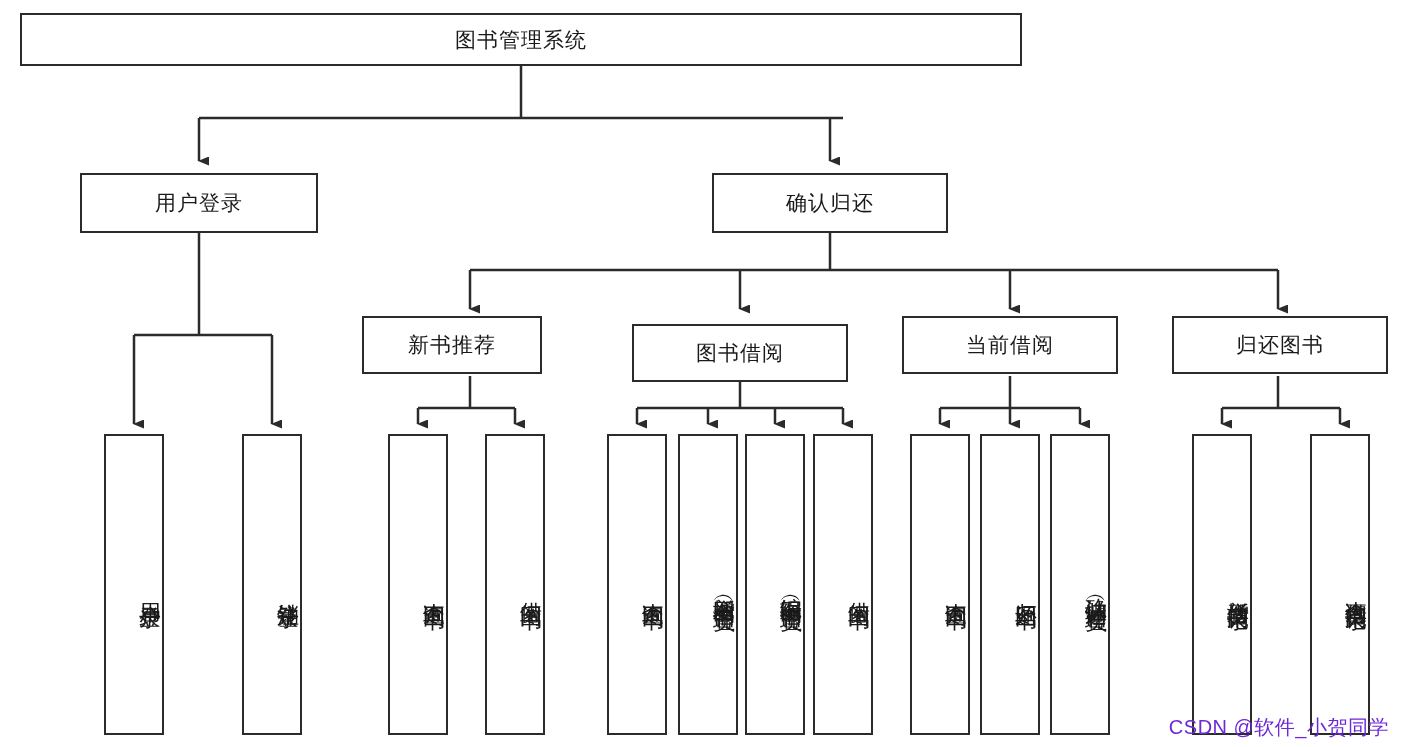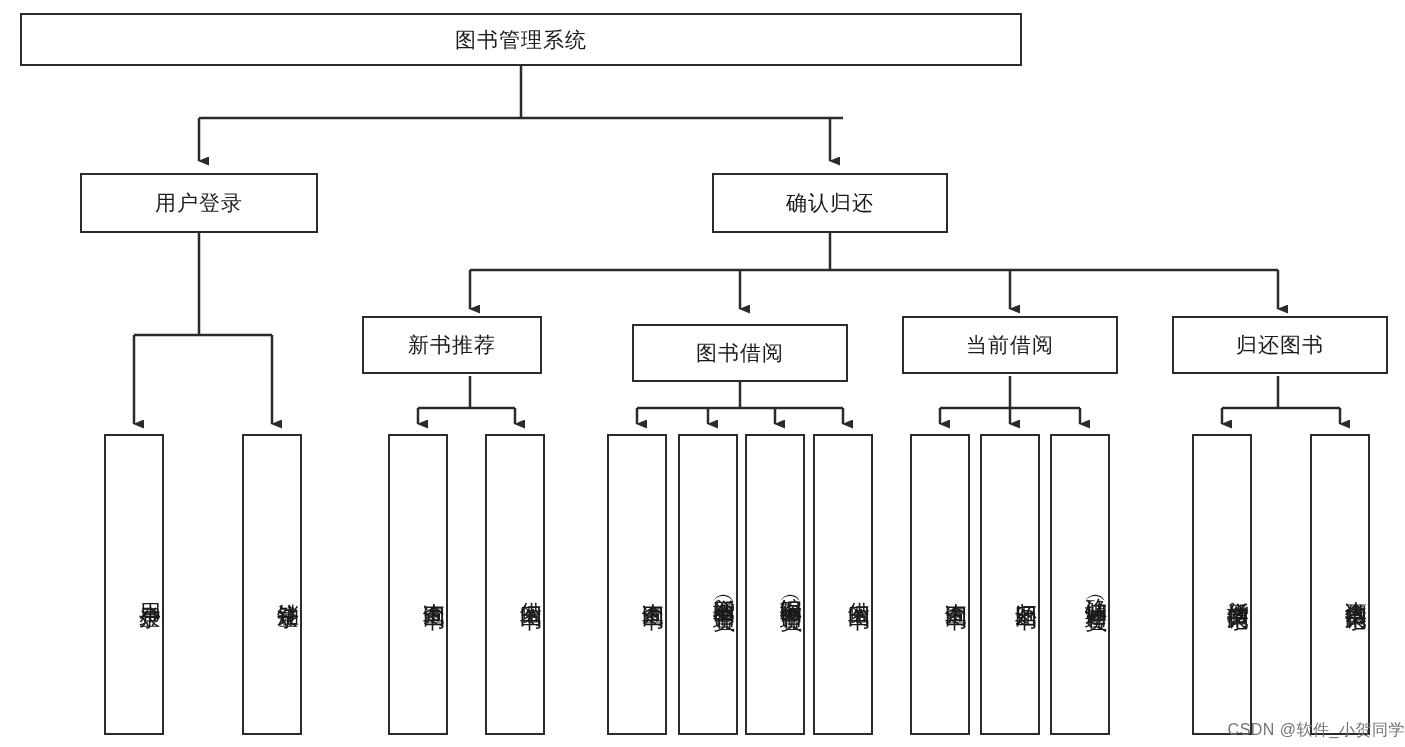--- a/index.html
+++ b/index.html
@@ -49,24 +49,24 @@
     letter-spacing: 2px;
     padding-top: 8px;
   }
   .node.v .vtext {
     writing-mode: vertical-rl;
     text-orientation: upright;
     white-space: nowrap;
   }
   .watermark {
     position: absolute;
-    right: 0;
+    right: 16px;
     bottom: 6px;
-    font-size: 16px;
-    color: #737373;
+    font-size: 20px;
+    color: #6d28d9;
     letter-spacing: 0.5px;
     white-space: nowrap;
   }
 </style>
 </head>
 <body>
 
 <div id="canvas">
 
   <svg id="wires" viewBox="0 0 1405 747" xmlns="http://www.w3.org/2000/svg">

